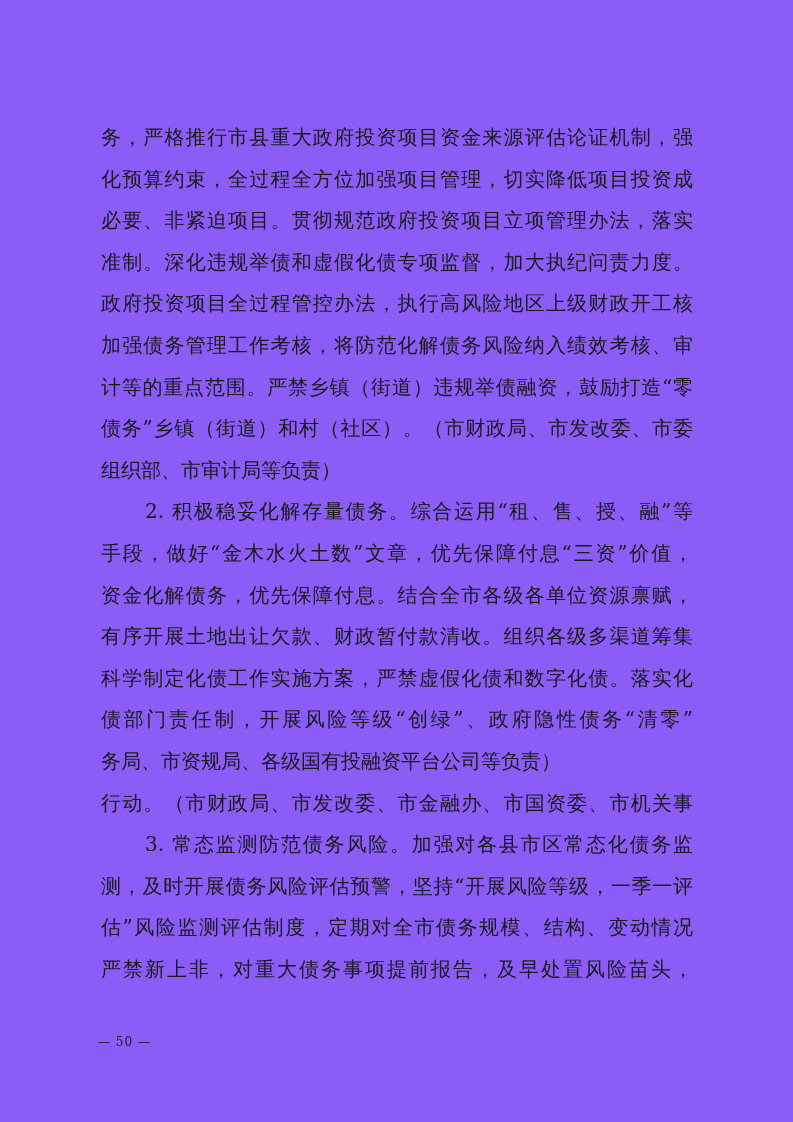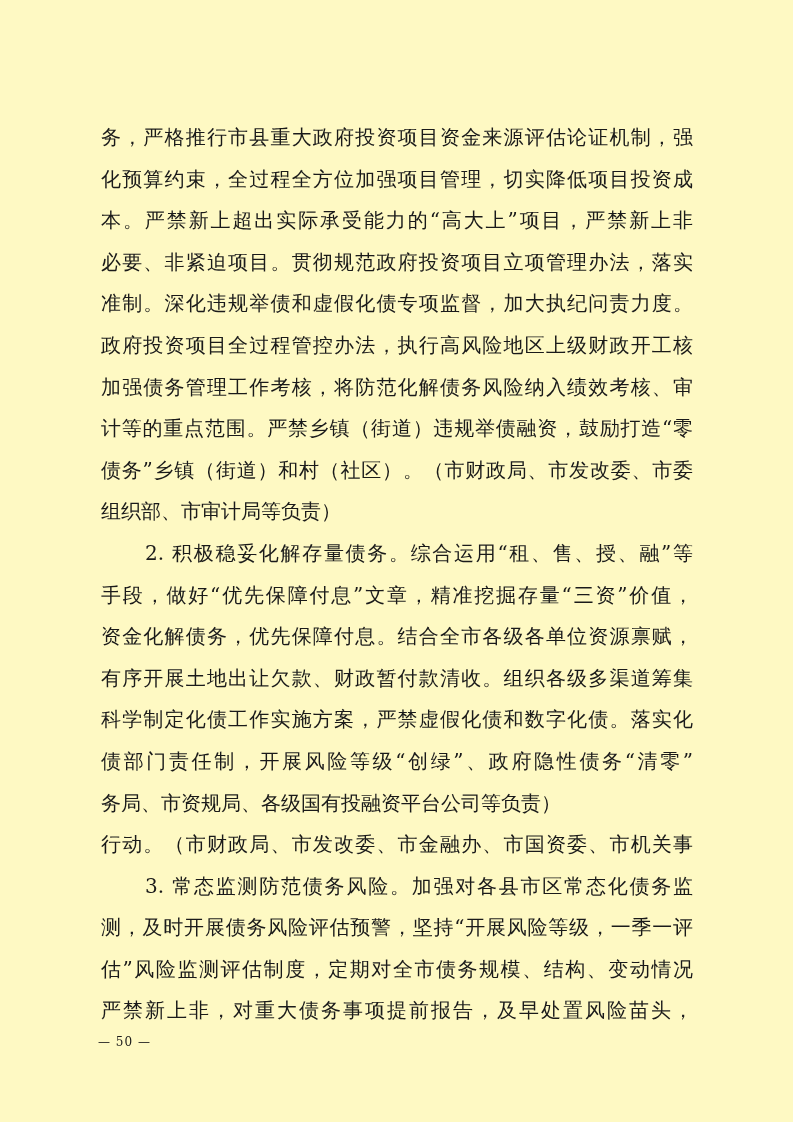--- a/index.html
+++ b/index.html
@@ -5,21 +5,21 @@
   html, body {
     margin: 0;
     padding: 0;
     background: #888;
   }
   .page {
     position: relative;
     width: 793px;
     height: 1122px;
     margin: 0 auto;
-    background: #fef9c3;
+    background: #8b5cf6;
     overflow: hidden;
     font-family: "DejaVu Serif", "Liberation Serif", serif;
     color: #1a1a1a;
   }
   .doc-body {
     position: absolute;
     left: 101px;
     top: 117px;
     width: 592px;
   }
@@ -50,30 +50,29 @@
     color: #1a1a1a;
   }
 </style>
 </head>
 <body>
 
 <div class="page">
   <div class="doc-body">
       <div class="line">务，严格推行市县重大政府投资项目资金来源评估论证机制，强</div>
       <div class="line">化预算约束，全过程全方位加强项目管理，切实降低项目投资成</div>
-      <div class="line">本。严禁新上超出实际承受能力的“高大上”项目，严禁新上非</div>
       <div class="line">必要、非紧迫项目。贯彻规范政府投资项目立项管理办法，落实</div>
       <div class="line">准制。深化违规举债和虚假化债专项监督，加大执纪问责力度。</div>
       <div class="line">政府投资项目全过程管控办法，执行高风险地区上级财政开工核</div>
       <div class="line">加强债务管理工作考核，将防范化解债务风险纳入绩效考核、审</div>
       <div class="line">计等的重点范围。严禁乡镇（街道）违规举债融资，鼓励打造“零</div>
       <div class="line">债务”乡镇（街道）和村（社区）。（市财政局、市发改委、市委</div>
       <div class="line end">组织部、市审计局等负责）</div>
       <div class="line indent">2. 积极稳妥化解存量债务。综合运用“租、售、授、融”等</div>
-      <div class="line">手段，做好“优先保障付息”文章，精准挖掘存量“三资”价值，</div>
+      <div class="line">手段，做好“金木水火土数”文章，优先保障付息“三资”价值，</div>
       <div class="line">资金化解债务，优先保障付息。结合全市各级各单位资源禀赋，</div>
       <div class="line">有序开展土地出让欠款、财政暂付款清收。组织各级多渠道筹集</div>
       <div class="line">科学制定化债工作实施方案，严禁虚假化债和数字化债。落实化</div>
       <div class="line">债部门责任制，开展风险等级“创绿”、政府隐性债务“清零”</div>
       <div class="line end">务局、市资规局、各级国有投融资平台公司等负责）</div>
       <div class="line">行动。（市财政局、市发改委、市金融办、市国资委、市机关事</div>
       <div class="line indent">3. 常态监测防范债务风险。加强对各县市区常态化债务监</div>
       <div class="line">测，及时开展债务风险评估预警，坚持“开展风险等级，一季一评</div>
       <div class="line">估”风险监测评估制度，定期对全市债务规模、结构、变动情况</div>
       <div class="line">严禁新上非，对重大债务事项提前报告，及早处置风险苗头，</div>

